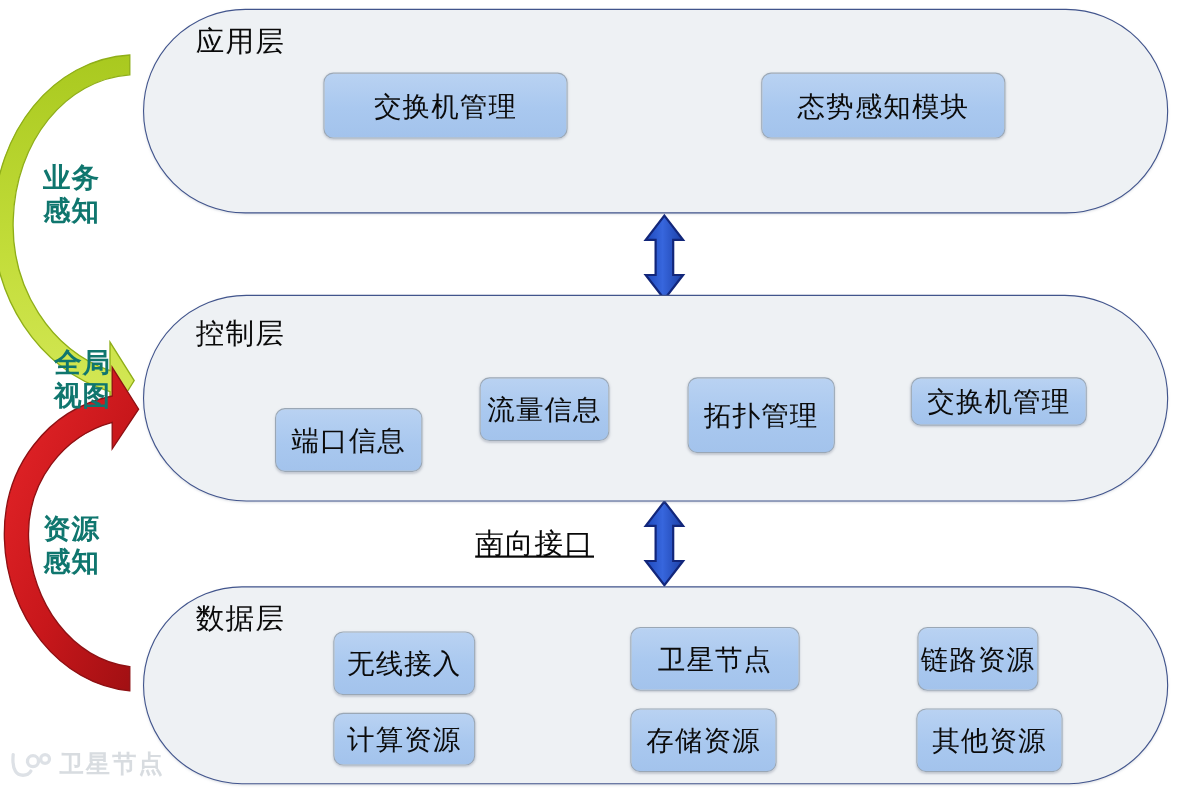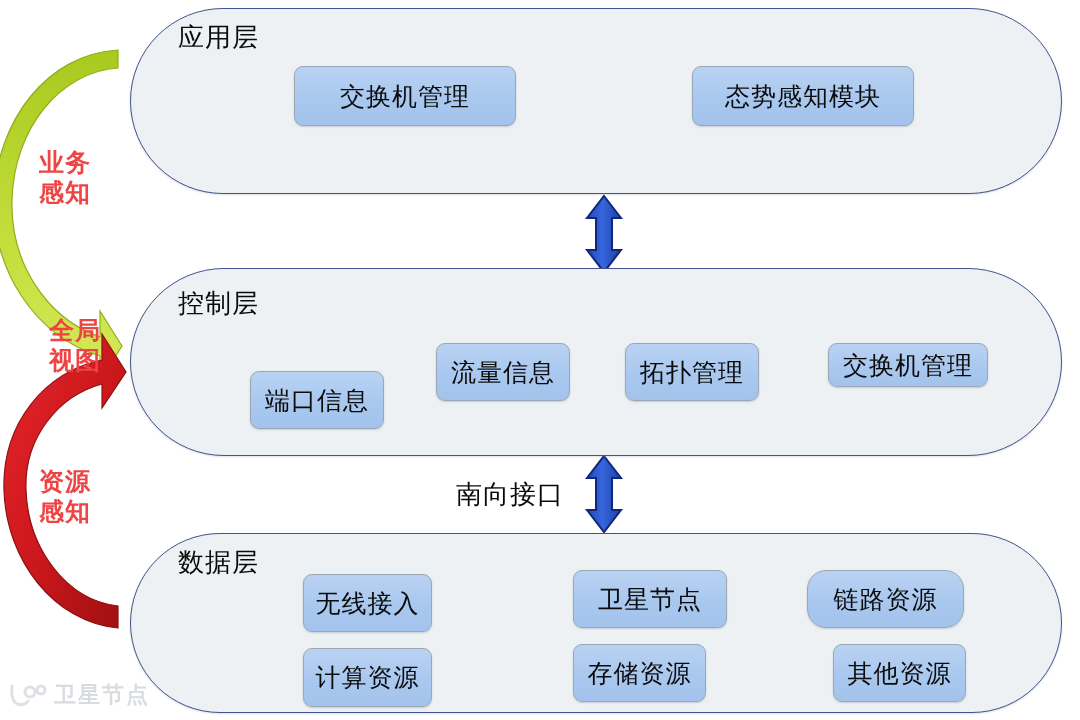--- a/index.html
+++ b/index.html
@@ -65,49 +65,49 @@
     box-shadow: 0 1px 2px rgba(120,130,150,0.35);
     font-family: "Liberation Serif", "DejaVu Serif", serif;
   }
 
   
   #mod-app-0 { left: 294px; top: 66px; width: 222px; height: 60px; }
   #mod-app-1 { left: 692px; top: 66px; width: 222px; height: 60px; }
 
   
   #mod-ctrl-0 { left: 250px; top: 343px; width: 134px; height: 58px; margin-top: 28px; }
-  #mod-ctrl-1 { left: 436px; top: 343px; width: 134px; height: 58px; }
-  #mod-ctrl-2 { left: 625px; top: 343px; width: 134px; height: 58px; }
+  #mod-ctrl-1 { left: 436px; top: 343px; width: 118px; height: 58px; }
+  #mod-ctrl-2 { left: 625px; top: 343px; width: 134px; height: 69px; }
   #mod-ctrl-3 { left: 828px; top: 343px; width: 160px; height: 44px; }
 
   
   #mod-data-0 { left: 303px; top: 574px; width: 129px; height: 58px; }
-  #mod-data-1 { left: 303px; top: 648px; width: 129px; height: 59px; }
+  #mod-data-1 { left: 303px; top: 648px; width: 129px; height: 48px; }
   #mod-data-2 { left: 573px; top: 570px; width: 154px; height: 58px; }
   #mod-data-3 { left: 573px; top: 644px; width: 133px; height: 58px; }
-  #mod-data-4 { left: 807px; top: 570px; width: 157px; height: 58px; border-radius: 19px; }
+  #mod-data-4 { left: 834px; top: 570px; width: 110px; height: 58px; }
   #mod-data-5 { left: 833px; top: 644px; width: 133px; height: 58px; }
 
   
   .iface-label {
     position: absolute;
     font-size: 26px;
     color: #080808;
     letter-spacing: 1px;
     white-space: nowrap;
     font-family: "Liberation Serif", "DejaVu Serif", serif;
   }
   #iface-north { left: 456px; top: 217px; }
-  #iface-south { left: 456px; top: 477px; }
+  #iface-south { left: 432px; top: 477px; text-decoration: underline; }
 
   
   .side-label {
     position: absolute;
     font-size: 25px;
-    color: #ef4444;
+    color: #0f766e;
     line-height: 1.18;
     text-align: center;
     width: 78px;
     letter-spacing: 1px;
     font-weight: bold;
     font-family: "Liberation Serif", "DejaVu Serif", serif;
   }
   #side-0 { left: 26px; top: 148px; }
   #side-1 { left: 36px; top: 316px; }
   #side-2 { left: 26px; top: 467px; }

